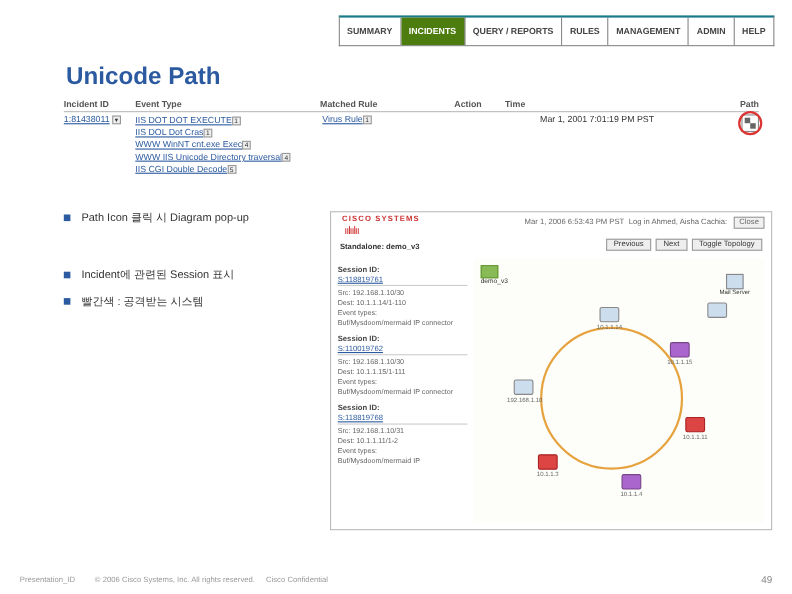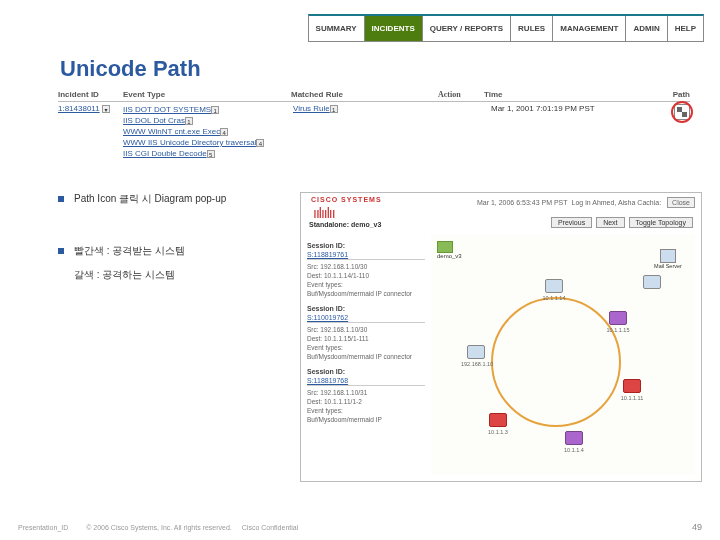--- a/index.html
+++ b/index.html
@@ -6,21 +6,21 @@
   body { width: 720px; height: 540px; font-family: Arial, sans-serif; font-size: 9px; background: #fff; color: #333; position: relative; overflow: hidden; }
   .topbar { position: absolute; top: 14px; right: 16px; display: flex; border: 1px solid #888; border-top: 2px solid #1a7a8c; }
   .topbar .tab { padding: 8px 7px; font-size: 8px; font-weight: bold; border-right: 1px solid #888; color: #444; }
   .topbar .tab:last-child { border-right: none; }
   .topbar .tab.active { background: #4d7c0f; color: #fff; }
   .page-title { position: absolute; top: 56px; left: 60px; font-size: 22px; font-weight: bold; color: #2c5aa0; }
   .table-hdr { position: absolute; top: 90px; left: 58px; right: 30px; display: flex; font-size: 8px; font-weight: bold; color: #555; border-bottom: 1px solid #bbb; padding-bottom: 2px; }
   .th-id { width: 65px; }
   .th-evt { width: 148px; }
   .th-rule { width: 102px; margin-left: 20px; }
-  .th-act { width: 46px; margin-left: 45px; font-family: Liberation Serif, serif; }
+  .th-act { width: 46px; margin-left: 20px; }
   .th-time { width: 135px; }
   .th-path { margin-left: auto; }
   .table-row { position: absolute; top: 104px; left: 58px; right: 30px; display: flex; font-size: 8px; color: #333; align-items: flex-start; }
   .td-id { width: 65px; }
   .td-evt { width: 170px; line-height: 11px; }
   .td-rule { width: 102px; margin-left: 0; }
   .td-act { width: 46px; margin-left: 50px; }
   .td-time { width: 135px; }
   .td-path { margin-left: auto; }
   .link { color: #2c5aa0; text-decoration: underline; }
@@ -29,21 +29,21 @@
   .path-icon::before, .path-icon::after { content: ''; position: absolute; width: 5px; height: 5px; background: #666; }
   .path-icon::before { top: 2px; left: 2px; }
   .path-icon::after { bottom: 2px; right: 2px; }
   .path-icon-circle { border: 2px solid #d33; border-radius: 50%; position: absolute; top: -4px; left: -4px; right: -4px; bottom: -4px; }
   .bullets { position: absolute; top: 190px; left: 58px; font-size: 10px; line-height: 18px; }
   .bullets .b { margin-bottom: 6px; }
   .bullets .sq { display: inline-block; width: 6px; height: 6px; background: #2c5aa0; margin-right: 10px; vertical-align: middle; }
   .bullets .indent { margin-left: 16px; }
   .diagram-panel { position: absolute; top: 192px; left: 300px; right: 18px; border: 1px solid #bbb; background: #fff; height: 290px; }
   .cisco-logo { position: absolute; top: 3px; left: 10px; font-size: 7px; font-weight: bold; color: #c33; letter-spacing: 1px; }
-  .cisco-bars { position: absolute; top: 12px; left: 12px; font-size: 14px; color: #c33; letter-spacing: -1px; }
+  .cisco-bars { position: absolute; top: 12px; left: 12px; font-size: 10px; color: #c33; letter-spacing: -1px; }
   .diag-top { position: absolute; top: 4px; right: 6px; font-size: 7px; color: #666; display: flex; gap: 4px; align-items: center; }
   .diag-top .lbl { margin-right: 2px; }
   .diag-top .btn { border: 1px solid #999; padding: 1px 4px; background: #f0f0f0; font-size: 7px; }
   .standalone { position: absolute; top: 28px; left: 8px; font-size: 7px; font-weight: bold; }
   .nav-btns { position: absolute; top: 24px; right: 8px; display: flex; gap: 4px; }
   .nav-btns .btn { border: 1px solid #999; padding: 1px 6px; background: #eee; font-size: 7px; }
   .side-info { position: absolute; left: 6px; top: 42px; width: 118px; font-size: 7px; line-height: 9px; color: #444; }
   .side-info .sess-hdr { font-weight: bold; margin-top: 6px; }
   .side-info .sess-id  { border-bottom: 1px solid #ccc; margin-bottom: 2px; }
   .side-info .det { color: #666; font-size: 6.5px; }
@@ -87,43 +87,43 @@
   <span class="th-time">Time</span>
   <span class="th-path">Path</span>
 </div>
 
 <div class="table-row">
   <span class="td-id">
     <span class="link">1:81438011</span>
     <span class="small-box">▾</span>
   </span>
   <span class="td-evt">
-    <div><span class="link">IIS DOT DOT SYSTEMS</span><span class="small-box">1</span></div>
+    <div><span class="link">IIS DOT DOT EXECUTE</span><span class="small-box">1</span></div>
     <div><span class="link">IIS DOL Dot Cras</span><span class="small-box">1</span></div>
     <div><span class="link">WWW WinNT cnt.exe Exec</span><span class="small-box">4</span></div>
     <div><span class="link">WWW IIS Unicode Directory traversal</span><span class="small-box">4</span></div>
     <div><span class="link">IIS CGI Double Decode</span><span class="small-box">5</span></div>
   </span>
   <span class="td-rule">
     <span class="link">Virus Rule</span><span class="small-box">1</span>
   </span>
   <span class="td-act"></span>
   <span class="td-time">Mar 1, 2001 7:01:19 PM PST</span>
   <span class="td-path">
     <span class="path-icon">
       <span class="path-icon-circle"></span>
     </span>
   </span>
 </div>
 
 <div class="bullets">
   <div class="b"><span class="sq"></span><span>Path Icon 클릭 시 Diagram pop-up</span></div>
   <div style="height:28px"></div>
+  <div class="b"><span class="sq"></span><span>Incident에 관련된 Session 표시</span></div>
   <div class="b"><span class="sq"></span><span>빨간색 : 공격받는 시스템</span></div>
-  <div class="b indent"><span>갈색 :  공격하는 시스템</span></div>
 </div>
 
 <div class="diagram-panel">
   <div class="cisco-logo">CISCO SYSTEMS</div>
   <div class="cisco-bars">ıılıılıı</div>
   <div class="diag-top">
     <span>Mar 1, 2006 6:53:43 PM PST</span>
     <span class="lbl">Log in Ahmed, Aisha Cachia:</span>
     <span class="btn">Close</span>
   </div>

